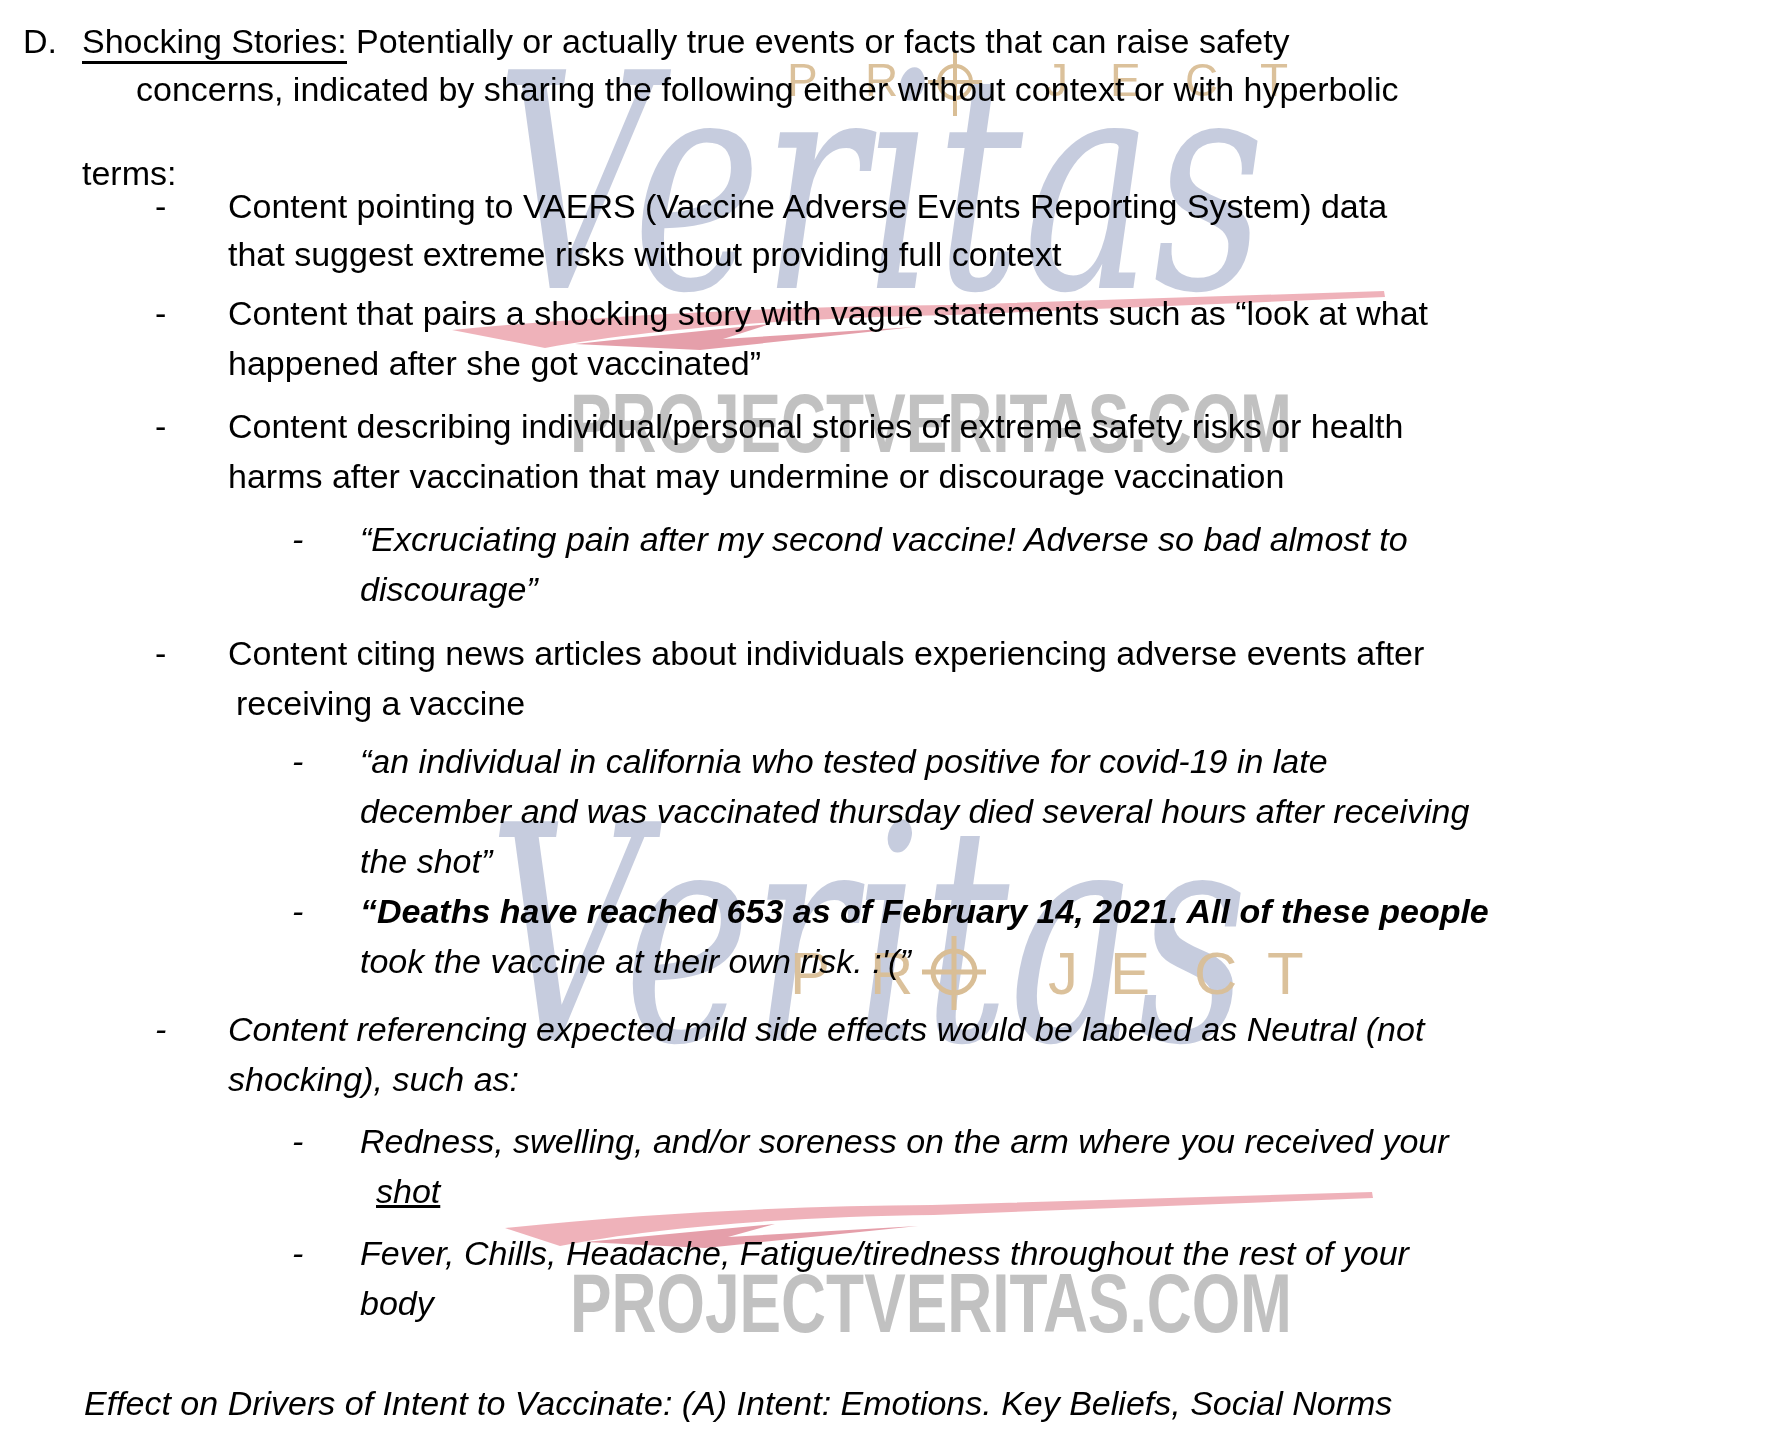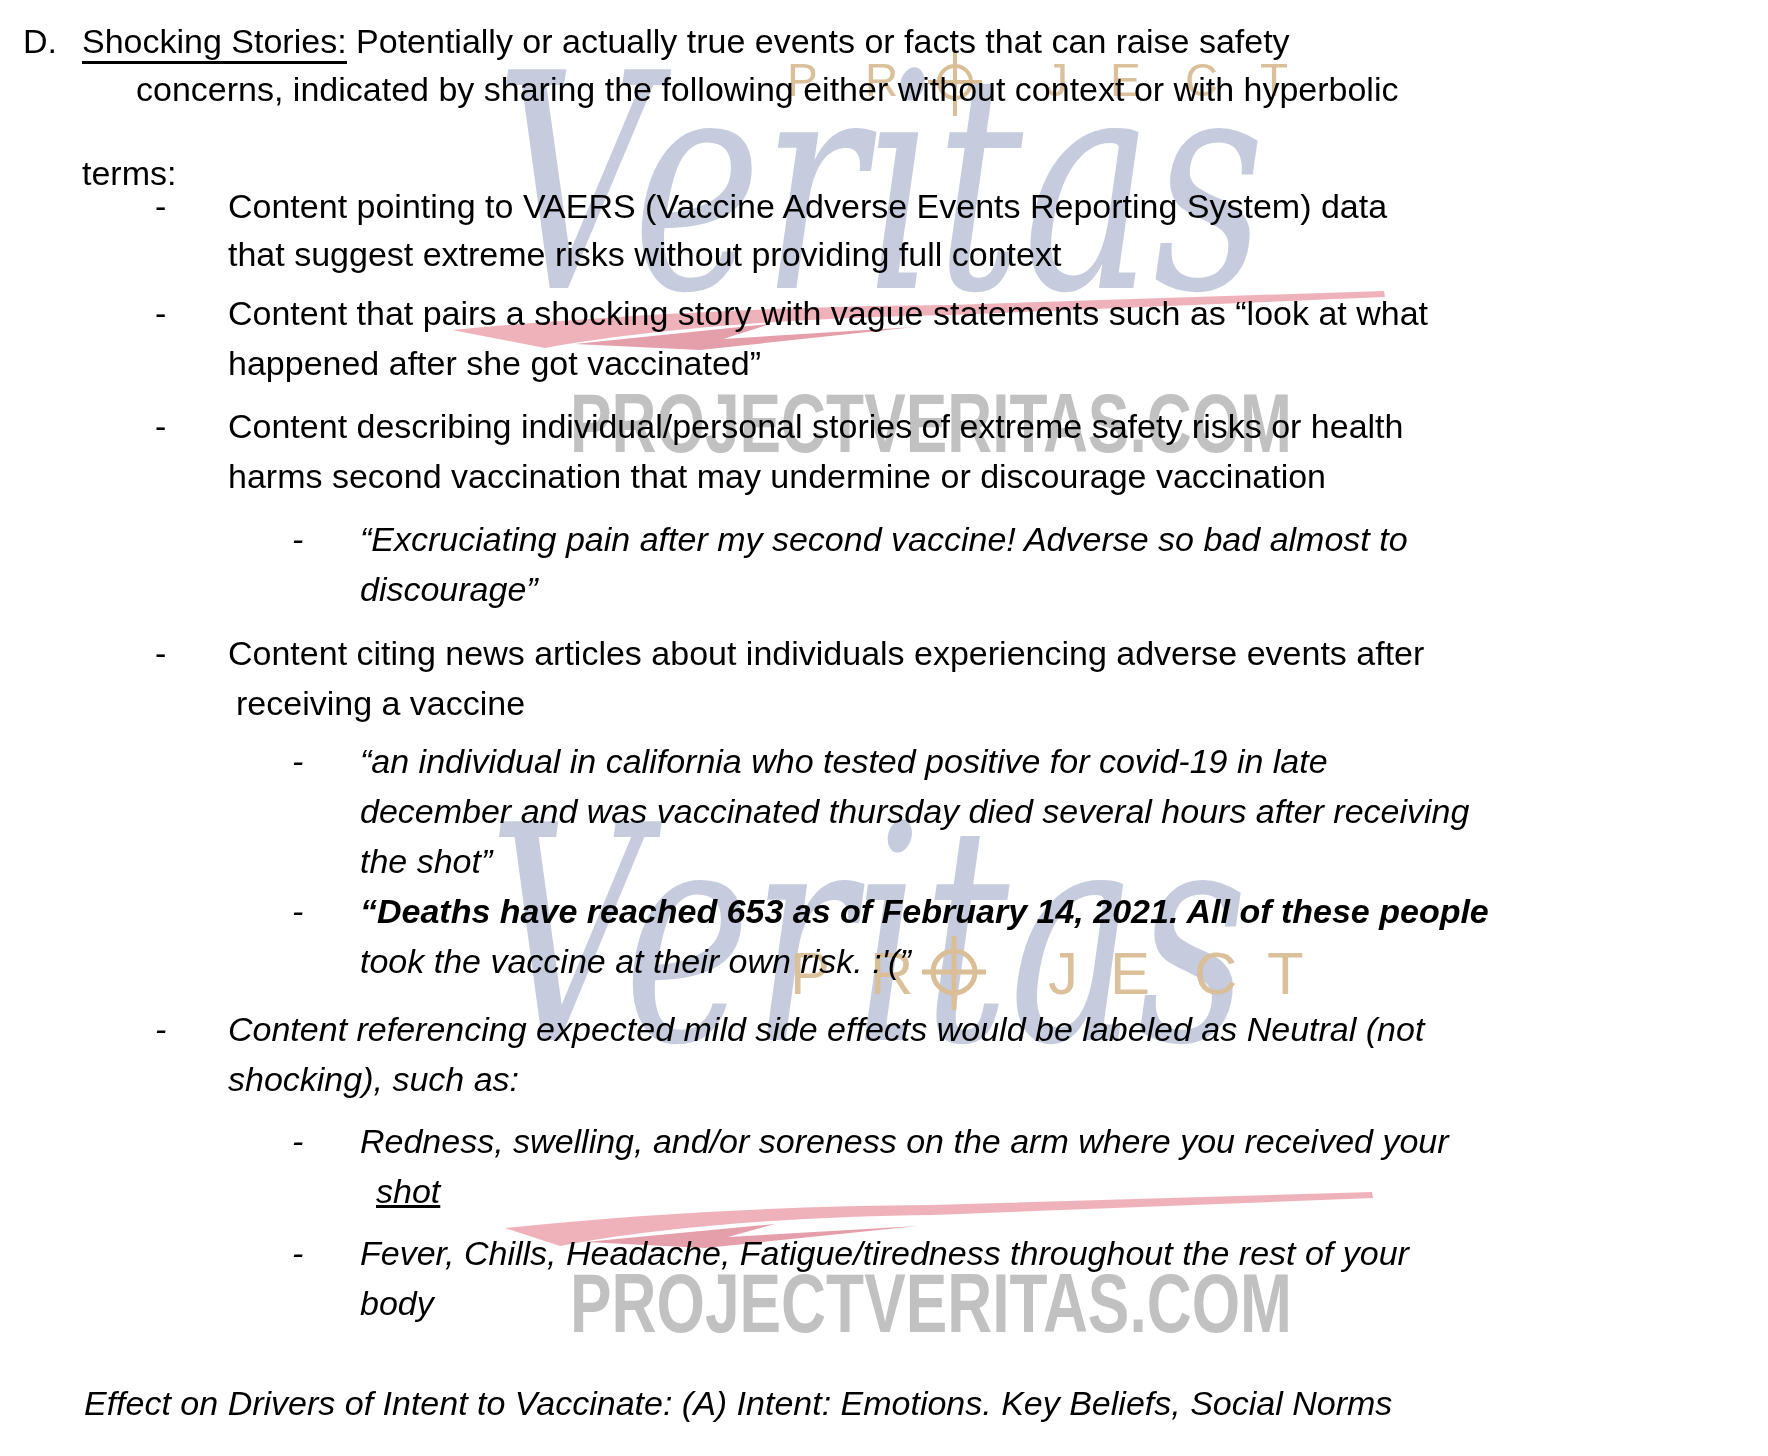--- a/index.html
+++ b/index.html
@@ -82,21 +82,21 @@
         <span class="seg" style="left: 228px;"><span>Content that pairs a shocking story with vague statements such as “look at what</span></span>
       </div>
       <div class="tline" style="top: 346px;">
         <span class="seg" style="left: 228px;"><span>happened after she got vaccinated”</span></span>
       </div>
       <div class="tline" style="top: 409px;">
         <span style="left: 155px;">-</span>
         <span class="seg" style="left: 228px;"><span>Content describing individual/personal stories of extreme safety risks or health</span></span>
       </div>
       <div class="tline" style="top: 459px;">
-        <span class="seg" style="left: 228px;"><span>harms second vaccination that may undermine or discourage vaccination</span></span>
+        <span class="seg" style="left: 228px;"><span>harms after vaccination that may undermine or discourage vaccination</span></span>
       </div>
       <div class="tline it" style="top: 522px;">
         <span style="left: 292px;">-</span>
         <span class="seg" style="left: 360px;"><span>“Excruciating pain after my second vaccine! Adverse so bad almost to</span></span>
       </div>
       <div class="tline it" style="top: 572px;">
         <span class="seg" style="left: 360px;"><span>discourage”</span></span>
       </div>
       <div class="tline" style="top: 636px;">
         <span style="left: 155px;">-</span>

